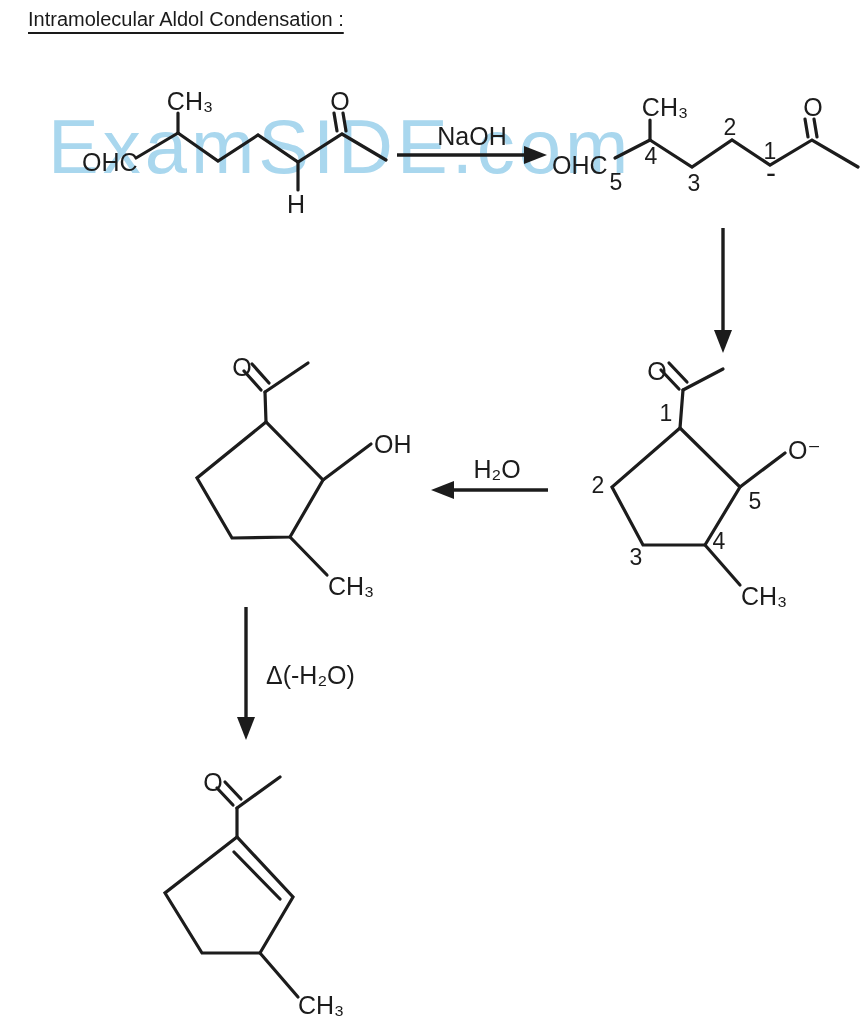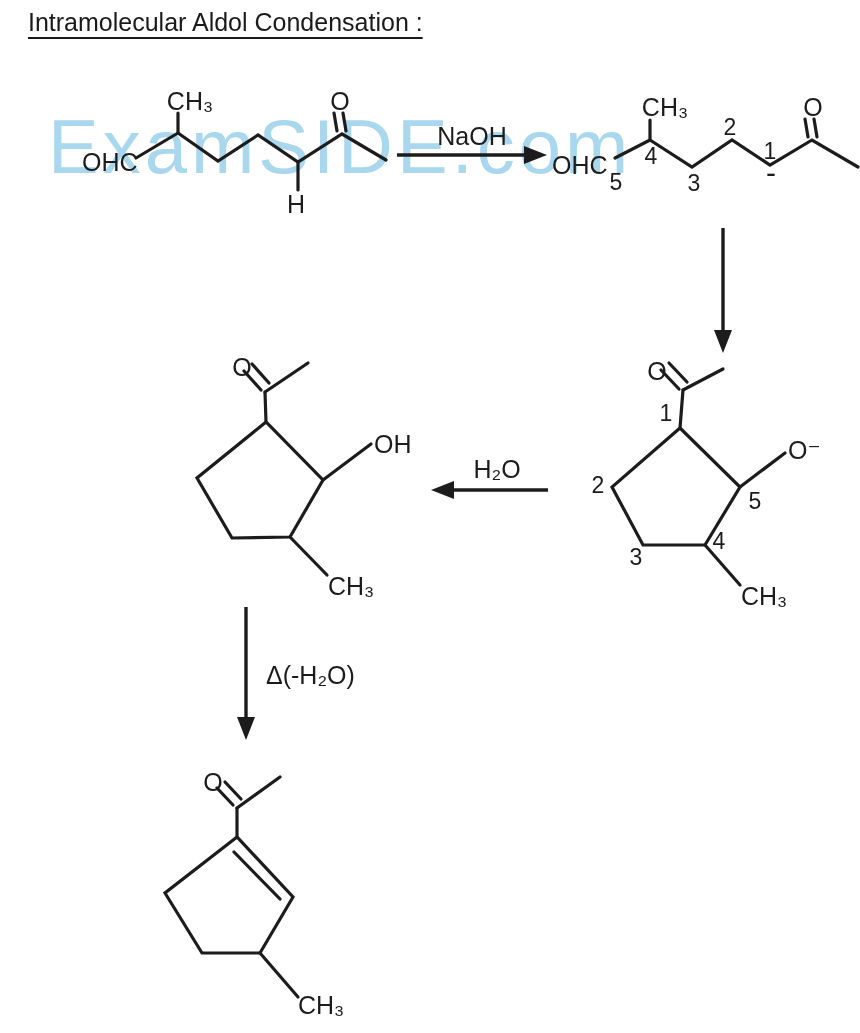--- a/index.html
+++ b/index.html
@@ -1,18 +1,18 @@
 <!DOCTYPE html>
 <html><head>
 <meta charset="utf-8">
 <style>
   html,body{margin:0;padding:0;background:#ffffff;}
   .page{position:relative;width:860px;height:1033px;background:#ffffff;overflow:hidden;
         font-family:"Liberation Sans","DejaVu Sans",sans-serif;}
-  .title{position:absolute;left:28px;top:8px;font-size:25px;color:#1a1a1a;
+  .title{position:absolute;left:28px;top:8px;font-size:20px;color:#1a1a1a;
          text-decoration:underline;text-underline-offset:6px;
          text-decoration-thickness:2px;white-space:nowrap;}
   svg{position:absolute;left:0;top:0;}
   .wm{font-size:76px;fill:#a9d7ee;letter-spacing:4px;}
   .bond{stroke:#1c1c1c;stroke-width:3.2;fill:none;stroke-linecap:round;}
   .arrowline{stroke:#1c1c1c;stroke-width:3.4;fill:none;}
   .arrowhead{fill:#1c1c1c;stroke:none;}
   .atom{font-size:25px;fill:#1c1c1c;}
   .num{font-size:23px;fill:#1c1c1c;}
   .mid{text-anchor:middle;}

